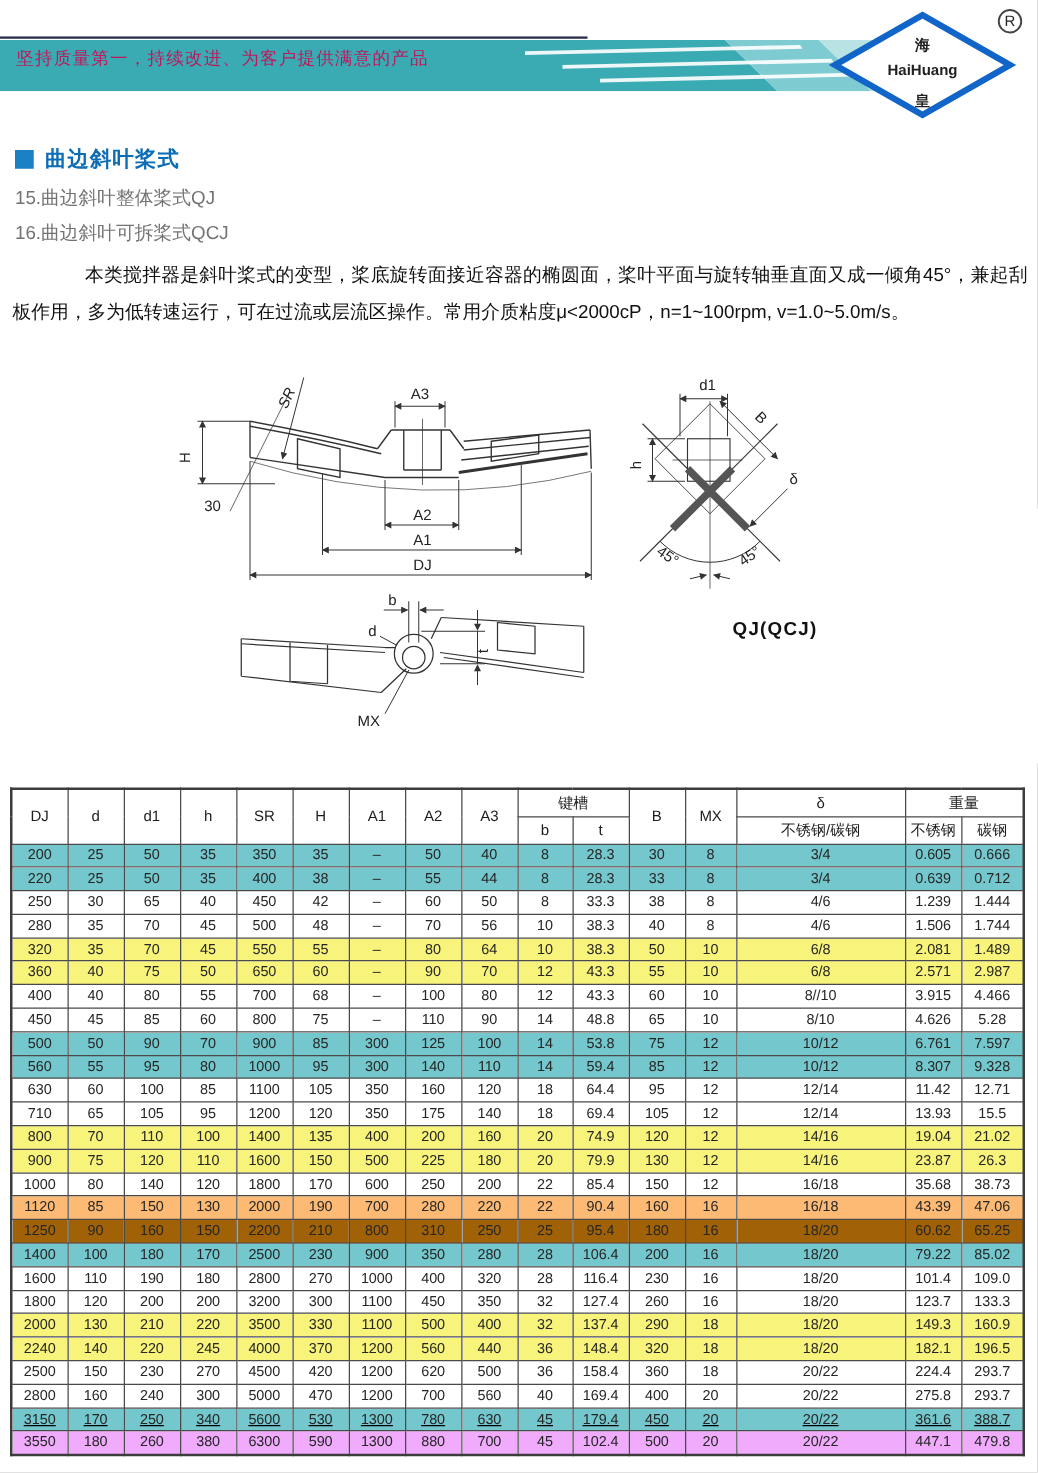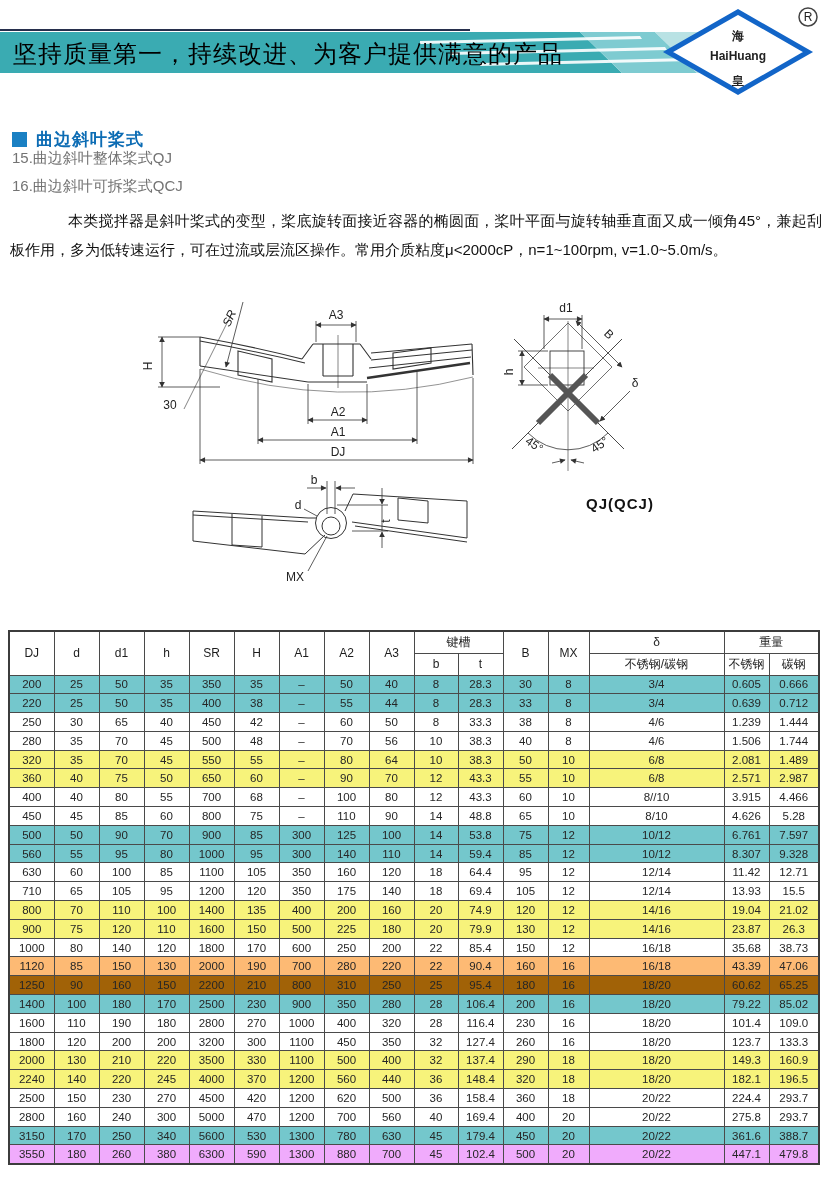--- a/index.html
+++ b/index.html
@@ -1,21 +1,21 @@
 <!DOCTYPE html>
 <html><head>
 <meta charset="utf-8">
 <style>
   * { margin:0; padding:0; box-sizing:border-box; }
   body { background:#888; font-family:"Liberation Sans", sans-serif; }
   #page { position:relative; width:830px; height:1178px; background:#fff; margin:0 auto; overflow:hidden; }
 
   
   .banner { position:absolute; left:0; top:29px; width:780px; height:44px; }
-  .banner-text { position:absolute; left:13px; top:9px; color:#000000; font-size:24px; letter-spacing:1px; white-space:nowrap; }
+  .banner-text { position:absolute; left:13px; top:9px; color:#be185d; font-size:14px; letter-spacing:1px; white-space:nowrap; }
 
   .logo { position:absolute; left:660px; top:2px; width:160px; height:100px; }
 
   
   .sec-title { position:absolute; display:flex; align-items:center; gap:9px; }
   .sec-title .sq { width:15px; height:15px; background:#1a80c3; }
   .sec-title .txt { font-size:17px; font-weight:bold; color:#0c6cb4; letter-spacing:1px; }
 
   .item-line { position:absolute; left:12px; font-size:15px; color:#737373; }
   .para { position:absolute; left:10px; top:206px; width:812px; font-size:15px; line-height:29px;
@@ -53,21 +53,21 @@
 
   <svg class="logo" viewBox="0 0 160 100">
     <polygon points="8,50 78,10 148,50 78,90" fill="#ffffff" stroke="#1265c8" stroke-width="5"></polygon>
     <text x="78" y="38" text-anchor="middle" font-size="23" font-weight="bold" fill="#cc2020" font-family="Liberation Serif, serif">海</text>
     <text x="78" y="58" text-anchor="middle" font-size="15" font-weight="bold" fill="#1265c8" font-family="Liberation Serif, serif">HaiHuang</text>
     <text x="78" y="83" text-anchor="middle" font-size="23" font-weight="bold" fill="#cc2020" font-family="Liberation Serif, serif">皇</text>
     <circle cx="148" cy="15" r="9" fill="none" stroke="#444" stroke-width="1.5"></circle>
     <text x="148" y="19" text-anchor="middle" font-size="11" fill="#444">R</text>
   </svg>
 
-  <div class="sec-title" style="left:12px; top:128px;text-align:center;">
+  <div class="sec-title" style="left:12px; top:116px;text-align:center;">
     <div class="sq"></div>
     <div class="txt">曲边斜叶桨式</div>
   </div>
   <div class="item-line" style="top:149px;">15.曲边斜叶整体桨式QJ</div>
   <div class="item-line" style="top:177px;">16.曲边斜叶可拆桨式QCJ</div>
   <div class="para">本类搅拌器是斜叶桨式的变型，桨底旋转面接近容器的椭圆面，桨叶平面与旋转轴垂直面又成一倾角45°，兼起刮板作用，多为低转速运行，可在过流或层流区操作。常用介质粘度μ&lt;2000cP，n=1~100rpm, v=1.0~5.0m/s。</div>
 
   <svg style="position:absolute; left:140px; top:287px;" width="372" height="196" viewBox="0 0 372 196">
     <defs>
       <marker id="f-ar" viewBox="0 0 10 10" refX="9" refY="5" markerWidth="9" markerHeight="7" orient="auto-start-reverse">
@@ -653,21 +653,21 @@
           <td>700</td>
           <td>560</td>
           <td>40</td>
           <td>169.4</td>
           <td>400</td>
           <td>20</td>
           <td>20/22</td>
           <td>275.8</td>
           <td>293.7</td>
         </tr>
-        <tr style="background: rgb(116, 199, 204);">
+        <tr style="background: rgb(116, 199, 204); text-decoration: underline;">
           <td>3150</td>
           <td>170</td>
           <td>250</td>
           <td>340</td>
           <td>5600</td>
           <td>530</td>
           <td>1300</td>
           <td>780</td>
           <td>630</td>
           <td>45</td>

